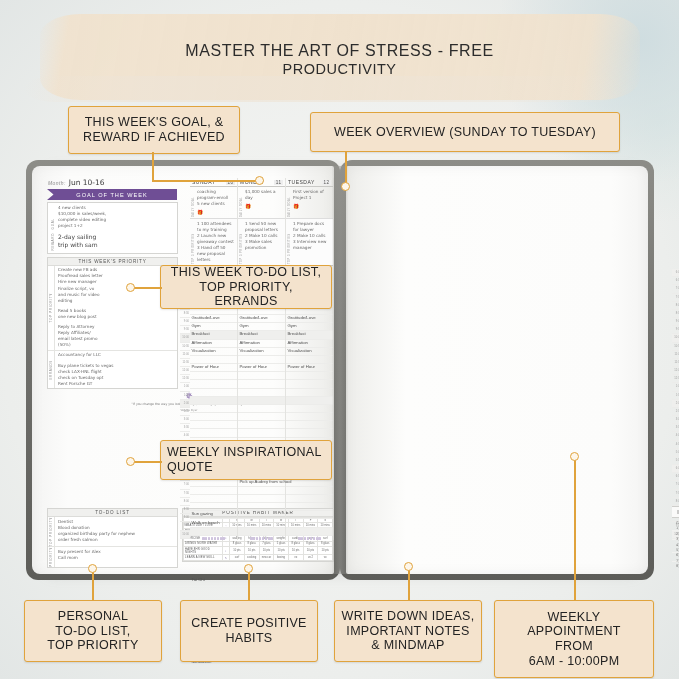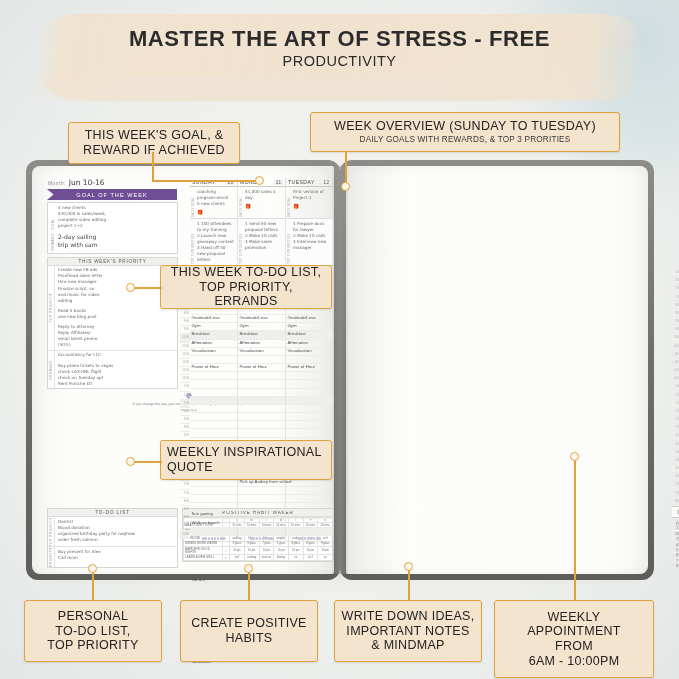--- a/index.html
+++ b/index.html
@@ -35,21 +35,21 @@
        rgba(238,228,214,.55) 70%, rgba(238,228,214,0) 100%);
     border-radius:30px/12px;
   }
 
   
   #title-block{
     position:absolute; left:0; top:22px; width:679px; text-align:center;
     color:#2c2c2c; letter-spacing:.5px;
   }
   .t-line1{ font-size:15.5px; font-weight:300; }
-  .t-line2{ font-size:22px; font-weight:700; margin-top:4px; letter-spacing:.6px;}
+  .t-line2{ font-size:16px; font-weight:400; margin-top:20px; letter-spacing:.6px;}
   .t-line3{ font-size:14.5px; font-weight:300; margin-top:1px; }
 
   
   .callout{
     position:absolute;
     background:#f4e3cd;
     border:1.6px solid #e0a33c;
     border-radius:3px;
     display:flex; align-items:center; justify-content:center;
     text-align:center;
@@ -720,30 +720,29 @@
 
         </div>
         <div id="pagefoot">FREEDOMATTITUDE  27</div>
       </div>
     </div>
   </div>
 
   <div id="spine"></div>
 </div>
 
-<div class="callout" style="left:68px;top:122px;width:172px;height:42px;">
+<div class="callout" style="left:68px;top:106px;width:172px;height:48px;">
   <span class="cl-main" id="co-goal">THIS WEEK'S GOAL, &amp;<br>REWARD IF ACHIEVED</span>
 </div>
 <div class="leader" style="left:152px;top:152px;height:28px;"></div>
 <div class="leader-h" style="left:152px;top:180px;width:108px;"></div>
 <div class="dot" style="left:255px;top:176px;"></div>
 
 <div class="callout" style="left:310px;top:112px;width:310px;height:40px;flex-direction:column;">
   <span class="cl-main">WEEK OVERVIEW (SUNDAY TO TUESDAY)</span>
-  <span class="cl-sub">DAILY GOALS WITH REWARDS, &amp; TOP 3 PRORITIES</span>
 </div>
 <div class="leader" style="left:345px;top:152px;height:32px;"></div>
 <div class="dot" style="left:341px;top:182px;"></div>
 
 <div class="callout" style="left:160px;top:265px;width:172px;height:44px;">
   <span class="cl-main" id="co-todo">THIS WEEK TO-DO LIST,<br>TOP PRIORITY, ERRANDS</span>
 </div>
 <div class="leader-h" style="left:132px;top:287px;width:30px;"></div>
 <div class="dot" style="left:126px;top:283px;"></div>
 <div class="leader-h" style="left:120px;top:287px;width:10px;opacity:0;"></div>

